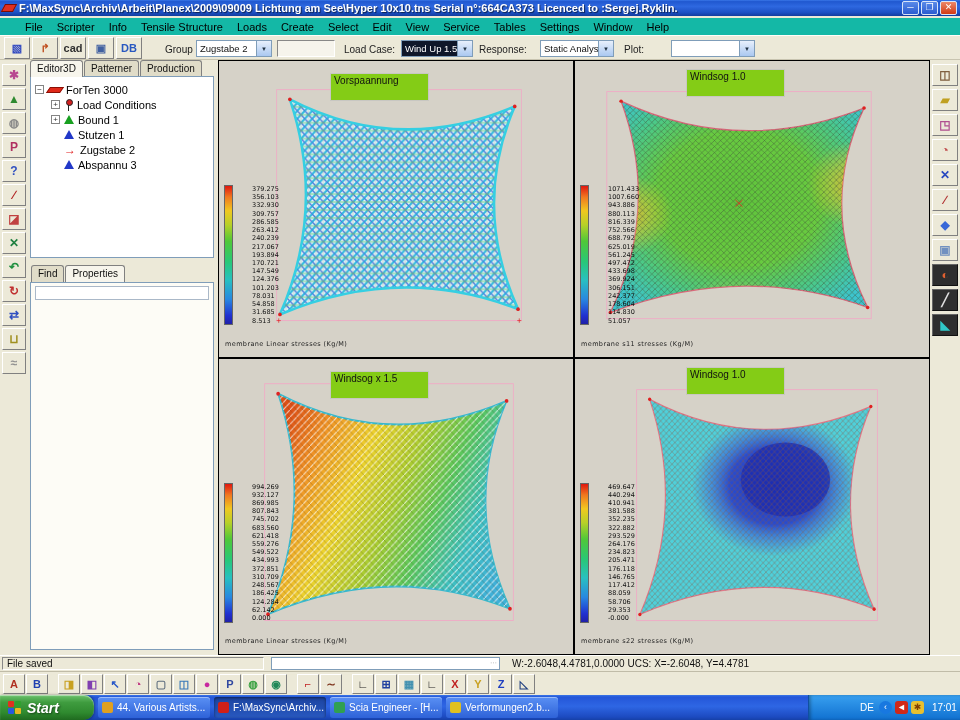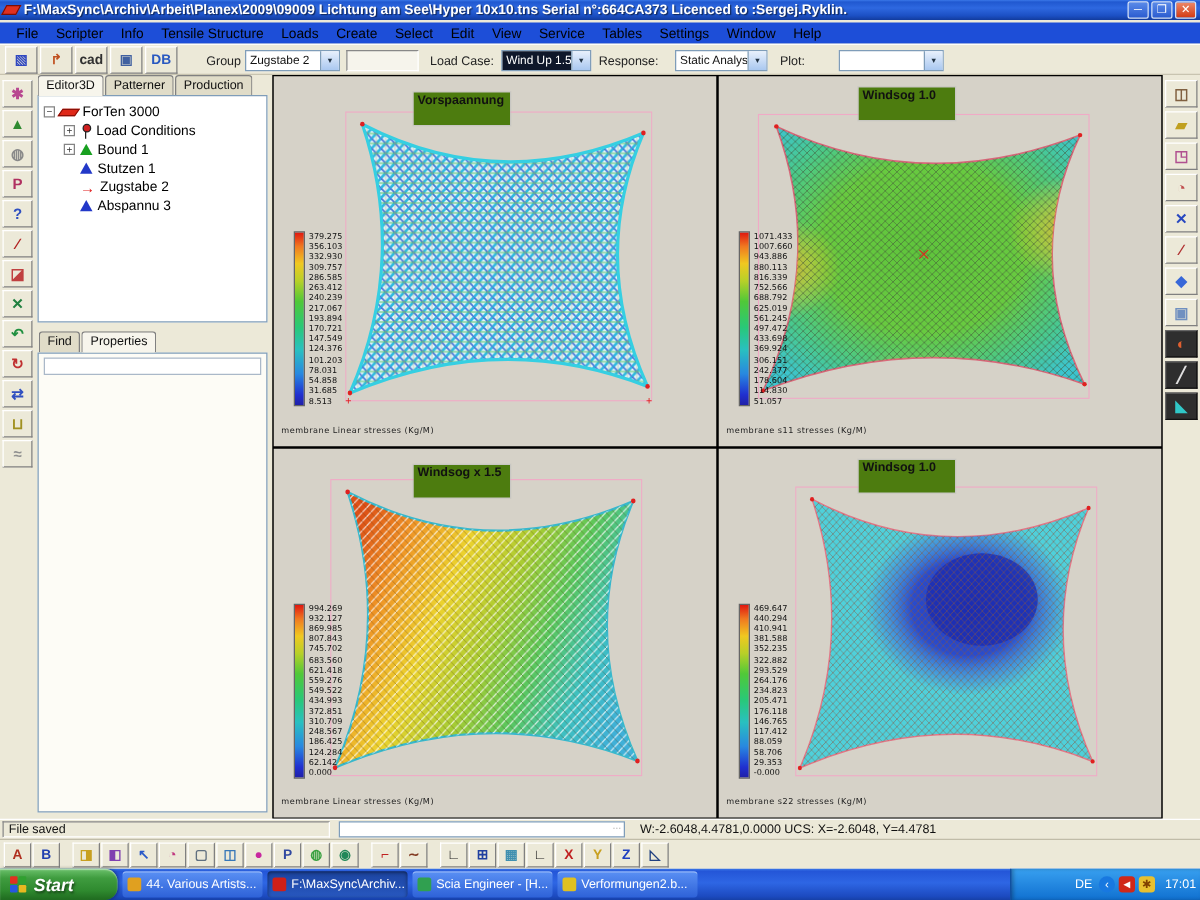--- a/index.html
+++ b/index.html
@@ -10,21 +10,21 @@
 .titlebar{position:absolute;left:0;top:0;width:960px;height:16px;display:flex;align-items:center;gap:4px;padding:0 3px;
  background:linear-gradient(180deg,#3a77e8 0%,#2058d0 10%,#2e68e0 40%,#1c50c4 78%,#123c9e 100%);}
 .app-icon{width:12px;height:8px;background:#e03020;border:1px solid #7a0d06;transform:skewX(-28deg);flex:0 0 12px;}
 .title-text{flex:1;color:#fff;font-size:11px;font-weight:bold;white-space:nowrap;overflow:hidden;text-shadow:1px 1px 1px rgba(0,0,0,.6);}
 .win-btns{display:flex;gap:2px;}
 .win-btn{width:17px;height:14px;border:1px solid #d8e4f8;border-radius:2px;background:linear-gradient(180deg,#5a8ae8,#2b5cd0);
  color:#fff;font-size:9px;line-height:11px;text-align:center;}
 .win-btn.close{background:linear-gradient(180deg,#ec8868,#d23a14);}
 
 
-.menubar{position:absolute;left:0;top:18px;width:960px;height:17px;background:#1d4ed8;display:flex;align-items:center;padding-left:6px;}
+.menubar{position:absolute;left:0;top:18px;width:960px;height:17px;background:#14b8a6;display:flex;align-items:center;padding-left:18px;}
 .menu-item{font-size:11px;padding:1px 7px;color:#000;white-space:nowrap;}
 
 
 .toolbar{position:absolute;left:0;top:35px;width:960px;height:25px;background:#ece9d8;
  border-top:1px solid #fffef8;border-bottom:1px solid #c8c4b0;}
 .tb-icons{position:absolute;left:4px;top:1px;display:flex;gap:2px;}
 .tb-icons>div{width:26px;height:22px;background:#ece9d8;border:1px solid;border-color:#fff #808080 #808080 #fff;
  font-size:11px;font-weight:bold;text-align:center;line-height:20px;}
 .tb-label{position:absolute;top:8px;font-size:10px;color:#222;white-space:nowrap;}
 .combo{position:absolute;top:4px;height:17px;background:#fff;border:1px solid #7f9db9;display:flex;}
@@ -63,24 +63,24 @@
 .tri.blue{border-bottom:9px solid #2238c8;}
 .icon-arrow-red{color:#e01818;font-weight:bold;font-size:12px;line-height:10px;flex:0 0 12px;}
 .find-tabs{position:absolute;left:3px;top:205px;display:flex;}
 .panel-box{position:absolute;left:2px;top:222px;width:184px;height:368px;background:#fdfcf6;border:1px solid #7f9db9;}
 .panel-field{position:absolute;left:4px;top:3px;right:4px;height:14px;background:#fff;border:1px solid #aab8c8;}
 
 
 .viewports{position:absolute;left:218px;top:60px;width:712px;height:595px;background:#000;border:1px solid #000;
  display:grid;grid-template-columns:1fr 1fr;grid-template-rows:1fr 1fr;gap:2px;}
 .cell{position:relative;background:#d6d2c8;overflow:hidden;}
-.vp-title{position:absolute;left:112px;top:13px;width:77px;height:26px;background:#4d7c0f;font-size:10px;padding:1px 3px;color:#111;
- box-shadow:0 0 0 1px rgba(190,190,190,.55);font-weight:bold;}
+.vp-title{position:absolute;left:112px;top:13px;width:97px;height:26px;background:#84cc16;font-size:10px;padding:1px 3px;color:#111;
+ box-shadow:0 0 0 1px rgba(190,190,190,.55);}
 .c2 .vp-title,.c4 .vp-title{top:9px;}
-.legend{position:absolute;left:16px;top:124px;display:flex;gap:3px;}
+.legend{position:absolute;left:5px;top:124px;display:flex;gap:19px;}
 .cbar{width:9px;height:140px;border:1px solid #666;
  background:linear-gradient(180deg,#e01810 0%,#f07820 8%,#f0c820 18%,#b8d028 28%,#50c838 40%,#28c878 55%,#28c0c0 68%,#2888e0 82%,#2030d0 94%,#2020a8 100%);}
 .leg-vals{display:flex;flex-direction:column;}
 .leg-vals>div{font-size:6.5px;line-height:8.23px;height:8.23px;color:#111;font-family:"DejaVu Sans",sans-serif;white-space:nowrap;}
 .vp-caption{position:absolute;left:6px;bottom:9px;font-size:6.5px;color:#222;letter-spacing:.4px;font-family:"DejaVu Sans",sans-serif;}
 .sail{position:absolute;}
 .c1 .sail{left:56px;top:26px;width:248px;height:238px;}
 .c2 .sail{left:30px;top:28px;width:268px;height:234px;}
 .c3 .sail{left:44px;top:22px;width:252px;height:244px;}
 .c4 .sail{left:60px;top:28px;width:244px;height:238px;}

